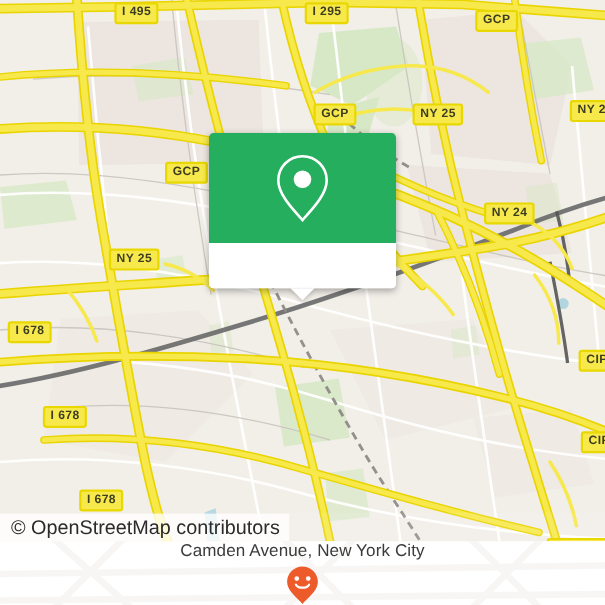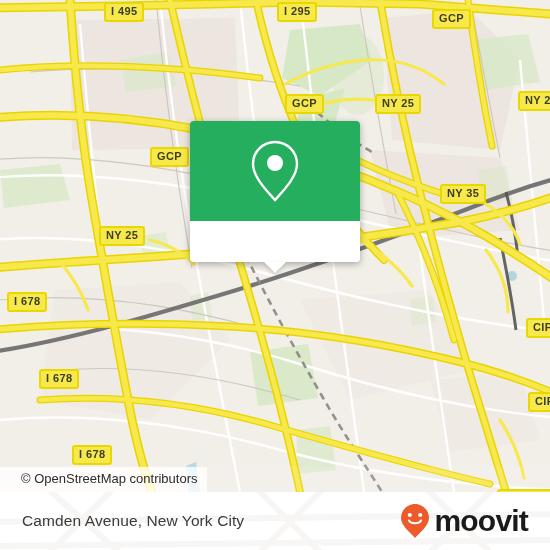--- a/index.html
+++ b/index.html
@@ -95,23 +95,23 @@
     filter: drop-shadow(0 2px 2px rgba(0,0,0,0.18));
   }
 
   
   #osm-credit {
     position: absolute;
     left: 0;
     bottom: 0;
     background: rgba(255,255,255,0.78);
     color: #2b2b2b;
-    font-size: 13px;
+    font-size: 18px;
     line-height: 14px;
-    padding: 5px 9px 6px 21px;
+    padding: 5px 9px 6px 10px;
     z-index: 30;
     white-space: nowrap;
   }
 
   
   #bottom-bar {
     position: absolute;
     left: 0;
     top: 492px;
     width: 550px;
@@ -127,20 +127,21 @@
   }
   #bottom-inner {
     position: relative;
     width: 550px;
     height: 58px;
     display: flex;
     align-items: center;
     justify-content: space-between;
     padding: 0 22px 0 22px;
     box-sizing: border-box;
+    flex-direction: column;
   }
   #place-title {
     color: #3b3b3b;
     font-size: 15.5px;
     letter-spacing: 0.1px;
     white-space: nowrap;
   }
   #moovit-logo {
     display: flex;
     align-items: center;
@@ -281,21 +282,21 @@
     </svg>
 
     <div id="shield-layer">
         <div class="shield" style="left: 104px; top: 2px;">I 495</div>
         <div class="shield" style="left: 277px; top: 2px;">I 295</div>
         <div class="shield" style="left: 432px; top: 9px;">GCP</div>
         <div class="shield" style="left: 285px; top: 94px;">GCP</div>
         <div class="shield" style="left: 375px; top: 94px;">NY 25</div>
         <div class="shield" style="left: 518px; top: 91px;">NY 2</div>
         <div class="shield" style="left: 150px; top: 147px;">GCP</div>
-        <div class="shield" style="left: 440px; top: 184px;">NY 35</div>
+        <div class="shield" style="left: 440px; top: 184px;">NY 24</div>
         <div class="shield" style="left: 99px; top: 226px;">NY 25</div>
         <div class="shield" style="left: 7px; top: 292px;">I 678</div>
         <div class="shield" style="left: 526px; top: 318px;">CIP</div>
         <div class="shield" style="left: 39px; top: 369px;">I 678</div>
         <div class="shield" style="left: 528px; top: 392px;">CIP</div>
         <div class="shield" style="left: 72px; top: 445px;">I 678</div>
         <div class="shield" style="left: 497px; top: 489px; padding-left: 32px;">BP</div>
       </div>
 
     <div id="osm-credit">© OpenStreetMap contributors</div>
@@ -329,18 +330,17 @@
     </svg>
     <div id="bottom-inner">
       <span id="place-title">Camden Avenue, New York City</span>
       <span id="moovit-logo">
         <svg width="30" height="36" viewBox="0 0 30 36">
           <path d="M15 1 C7.3 1 1 7.3 1 15 C1 23 11 30 15 35 C19 30 29 23 29 15 C29 7.3 22.7 1 15 1 Z" fill="#ec5b29"></path>
           <circle cx="9.8" cy="12" r="2.1" fill="#ffffff"></circle>
           <circle cx="20.2" cy="12" r="2.1" fill="#ffffff"></circle>
           <path d="M9 17.5 C11 21.2 19 21.2 21 17.5" fill="none" stroke="#ffffff" stroke-width="2" stroke-linecap="round"></path>
         </svg>
-        <span id="moovit-wordmark">moovit</span>
       </span>
     </div>
   </div>
 
 </div>
 
 </body></html>

